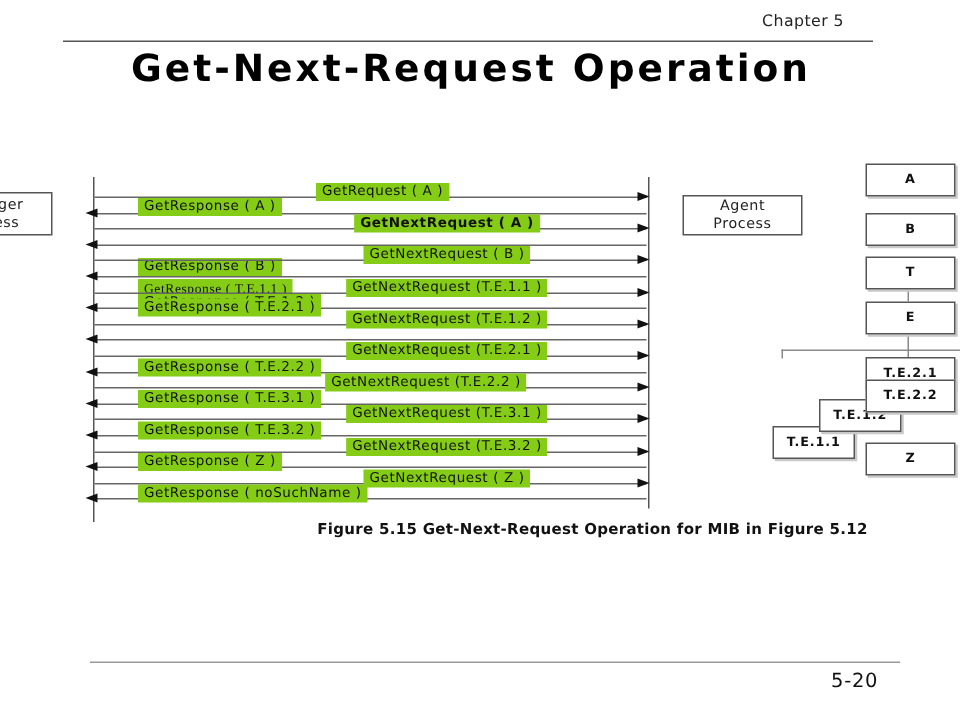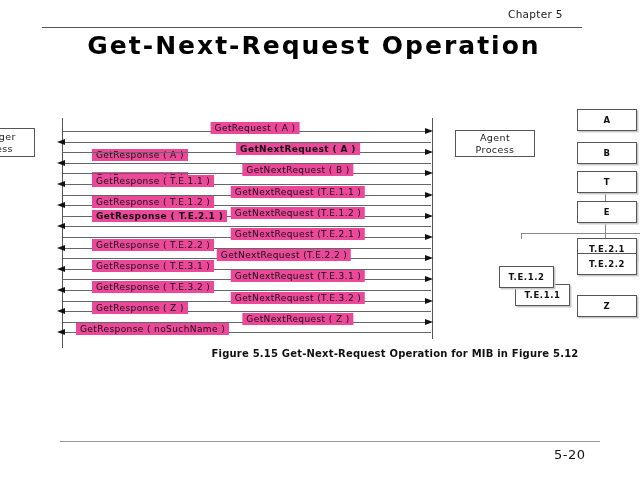--- a/index.html
+++ b/index.html
@@ -16,21 +16,21 @@
         letter-spacing:.4px;}
   .manager-box{left:-48px;top:128px;width:81px;height:27px;}
   .agent-box{left:455px;top:130px;width:78px;height:25px;}
   .lifeline{position:absolute;width:1px;background:#555;}
   .manager-lifeline{left:62px;top:118px;height:230px;}
   .agent-lifeline{left:432px;top:118px;height:221px;}
   .mline{position:absolute;left:63px;width:368px;height:1px;background:#666;}
   .arr{position:absolute;width:0;height:0;border-top:3.5px solid transparent;border-bottom:3.5px solid transparent;}
   .arr.ar{left:425px;border-left:8px solid #111;}
   .arr.al{left:57px;border-right:8px solid #111;}
-  .mlabel{position:absolute;font-size:9px;letter-spacing:.4px;background:#ec4899;padding:0 4px;
+  .mlabel{position:absolute;font-size:9px;letter-spacing:.4px;background:#84cc16;padding:0 4px;
           color:#111;white-space:nowrap;height:12px;line-height:12px;}
   .tnode{position:absolute;height:20px;border:1px solid #555;box-shadow:1.5px 1.5px 0 #c9c9c9;
          background:#fff;display:flex;align-items:center;justify-content:center;
          font-size:8.5px;font-weight:bold;letter-spacing:.6px;color:#111;}
   .tline{position:absolute;background:#8a8a8a;}
   .tl-te{left:605px;top:191px;width:1px;height:10px;}
   .tl-edrop{left:605px;top:221px;width:1px;height:18px;}
   .tl-branch{left:521px;top:233px;width:119px;height:1px;}
   .tl-drop11{left:521px;top:233px;width:1px;height:6px;}
   .caption{position:absolute;top:348px;left:160px;width:470px;text-align:center;
@@ -59,45 +59,45 @@
   <span>Agent</span>
   <span>Process</span>
 </div>
 
 <div id="messages">
     <div class="mline" style="top: 131px;"></div>
     <div class="arr ar" style="top: 128px;"></div>
     <span class="mlabel" style="top: 122px; left: 255px; transform: translateX(-50%);">GetRequest ( A )</span>
     <div class="mline" style="top: 142px;"></div>
     <div class="arr al" style="top: 139px;"></div>
-    <span class="mlabel" style="top: 149px; left: 92px;">GetResponse ( A )</span>
+    <span class="mlabel" style="top: 132px; left: 92px;">GetResponse ( A )</span>
     <div class="mline" style="top: 152px;"></div>
     <div class="arr ar" style="top: 149px;"></div>
     <span class="mlabel" style="top: 143px; left: 298px; transform: translateX(-50%); font-weight: bold;">GetNextRequest ( A )</span>
     <div class="mline" style="top: 163px;"></div>
     <div class="arr al" style="top: 160px;"></div>
     <span class="mlabel" style="top: 172px; left: 92px;">GetResponse ( B )</span>
     <div class="mline" style="top: 173px;"></div>
     <div class="arr ar" style="top: 170px;"></div>
     <span class="mlabel" style="top: 164px; left: 298px; transform: translateX(-50%);">GetNextRequest ( B )</span>
     <div class="mline" style="top: 184px;"></div>
     <div class="arr al" style="top: 181px;"></div>
-    <span class="mlabel" style="top: 175px; left: 92px;">GetResponse ( T.E.1.1 )</span>
+    <span class="mlabel" style="top: 186px; left: 92px; font-family: Liberation Serif, serif;">GetResponse ( T.E.1.1 )</span>
     <div class="mline" style="top: 195px;"></div>
     <div class="arr ar" style="top: 192px;"></div>
     <span class="mlabel" style="top: 186px; left: 298px; transform: translateX(-50%);">GetNextRequest (T.E.1.1 )</span>
     <div class="mline" style="top: 205px;"></div>
     <div class="arr al" style="top: 202px;"></div>
     <span class="mlabel" style="top: 196px; left: 92px;">GetResponse ( T.E.1.2 )</span>
     <div class="mline" style="top: 216px;"></div>
     <div class="arr ar" style="top: 213px;"></div>
     <span class="mlabel" style="top: 207px; left: 298px; transform: translateX(-50%);">GetNextRequest (T.E.1.2 )</span>
     <div class="mline" style="top: 226px;"></div>
     <div class="arr al" style="top: 223px;"></div>
-    <span class="mlabel" style="top: 210px; left: 92px; font-weight: bold;">GetResponse ( T.E.2.1 )</span>
+    <span class="mlabel" style="top: 199px; left: 92px;">GetResponse ( T.E.2.1 )</span>
     <div class="mline" style="top: 237px;"></div>
     <div class="arr ar" style="top: 234px;"></div>
     <span class="mlabel" style="top: 228px; left: 298px; transform: translateX(-50%);">GetNextRequest (T.E.2.1 )</span>
     <div class="mline" style="top: 248px;"></div>
     <div class="arr al" style="top: 245px;"></div>
     <span class="mlabel" style="top: 239px; left: 92px;">GetResponse ( T.E.2.2 )</span>
     <div class="mline" style="top: 258px;"></div>
     <div class="arr ar" style="top: 255px;"></div>
     <span class="mlabel" style="top: 249px; left: 284px; transform: translateX(-50%);">GetNextRequest (T.E.2.2 )</span>
     <div class="mline" style="top: 269px;"></div>
@@ -113,35 +113,35 @@
     <div class="arr ar" style="top: 298px;"></div>
     <span class="mlabel" style="top: 292px; left: 298px; transform: translateX(-50%);">GetNextRequest (T.E.3.2 )</span>
     <div class="mline" style="top: 311px;"></div>
     <div class="arr al" style="top: 308px;"></div>
     <span class="mlabel" style="top: 302px; left: 92px; text-align: right;">GetResponse ( Z )</span>
     <div class="mline" style="top: 322px;"></div>
     <div class="arr ar" style="top: 319px;"></div>
     <span class="mlabel" style="top: 313px; left: 298px; transform: translateX(-50%);">GetNextRequest ( Z )</span>
     <div class="mline" style="top: 332px;"></div>
     <div class="arr al" style="top: 329px;"></div>
-    <span class="mlabel" style="top: 323px; left: 76px;">GetResponse ( noSuchName )</span>
+    <span class="mlabel" style="top: 323px; left: 92px;">GetResponse ( noSuchName )</span>
   </div>
 
 <div id="tree">
   <div class="tline tl-te"></div>
   <div class="tline tl-edrop"></div>
   <div class="tline tl-branch"></div>
   <div class="tline tl-drop11"></div>
 <div class="tnode" style="left: 577px; top: 109px; width: 58px;">A</div>
     <div class="tnode" style="left: 577px; top: 142px; width: 58px;">B</div>
     <div class="tnode" style="left: 577px; top: 171px; width: 58px;">T</div>
     <div class="tnode" style="left: 577px; top: 201px; width: 58px;">E</div>
     <div class="tnode" style="left: 515px; top: 238px; width: 53px; margin-top: 46px;">T.E.1.1</div>
     <div class="tnode" style="left: 577px; top: 238px; width: 58px;">T.E.2.1</div>
-    <div class="tnode" style="left: 499px; top: 266px; width: 53px;">T.E.1.2</div>
+    <div class="tnode" style="left: 546px; top: 266px; width: 53px;">T.E.1.2</div>
     <div class="tnode" style="left: 577px; top: 253px; width: 58px;">T.E.2.2</div>
     <div class="tnode" style="left: 577px; top: 295px; width: 58px;">Z</div>
   </div>
 
 <div class="caption">Figure 5.15 Get-Next-Request Operation for MIB in Figure 5.12</div>
 
 <div class="footer-rule"></div>
 <div class="footer-text">
 </div>
 <div class="page-number">5-20</div>

